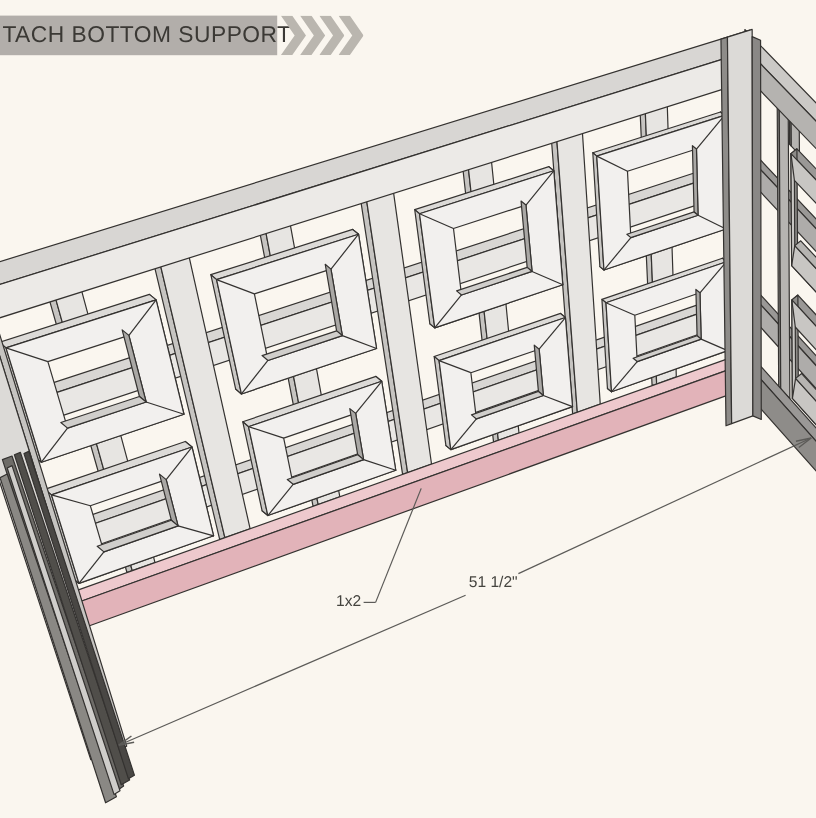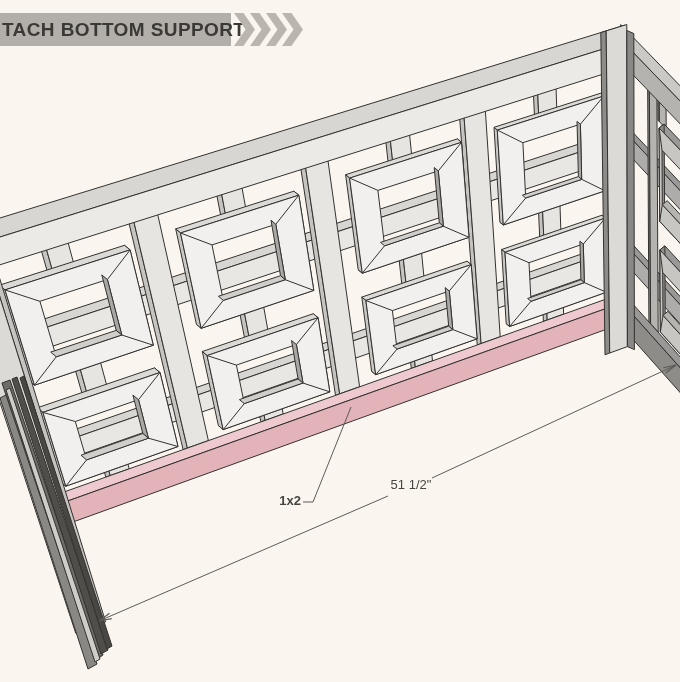--- a/index.html
+++ b/index.html
@@ -1,25 +1,25 @@
 <!DOCTYPE html>
 <html><head>
 <meta charset="utf-8">
 <style>
   html,body{margin:0;padding:0;}
   body{font-family:"Liberation Sans", sans-serif;}
   .stage{position:relative;width:680px;height:682px;overflow:hidden;background:#faf6ef;}
   #scene{position:absolute;left:0;top:0;}
   .banner{position:absolute;left:0;top:13px;width:231px;height:33px;display:flex;align-items:center;}
-  .banner-text{font-size:19px;font-weight:700;letter-spacing:.4px;padding-left:2px;white-space:nowrap;}
+  .banner-text{font-size:19px;font-weight:400;letter-spacing:.4px;padding-left:2px;white-space:nowrap;}
   .chevrons{position:absolute;left:234px;top:13px;height:33px;display:flex;}
   .chev{display:inline-block;width:21px;height:33px;margin-right:-5px;
         clip-path:polygon(0 0,45% 0,100% 50%,45% 100%,0 100%,55% 50%);}
   .lbl{position:absolute;font-size:13px;color:#45443f;white-space:nowrap;}
-  .lbl-part{right:379px;top:493px;font-weight:bold;}
+  .lbl-part{right:379px;top:493px;}
   .lbl-dim{left:411px;top:477px;transform:translateX(-50%);}
 </style>
 </head>
 <body>
 
 <div class="stage">
   <svg id="scene" width="680" height="682" viewBox="0 0 680 682">
       <path d="M3.8 332.2L609.7 134.0L609.7 142.2L6.4 340.5Z" fill="#d8d6d3" stroke="#343230" stroke-width="1" stroke-linejoin="round"></path>
       <path d="M6.4 340.5L609.7 142.2L609.9 161.2L12.4 359.5Z" fill="#e9e7e4" stroke="#343230" stroke-width="1" stroke-linejoin="round"></path>
       <path d="M38.4 442.2L610.7 243.9L610.8 251.3L40.7 449.6Z" fill="#d8d6d3" stroke="#343230" stroke-width="1" stroke-linejoin="round"></path>

